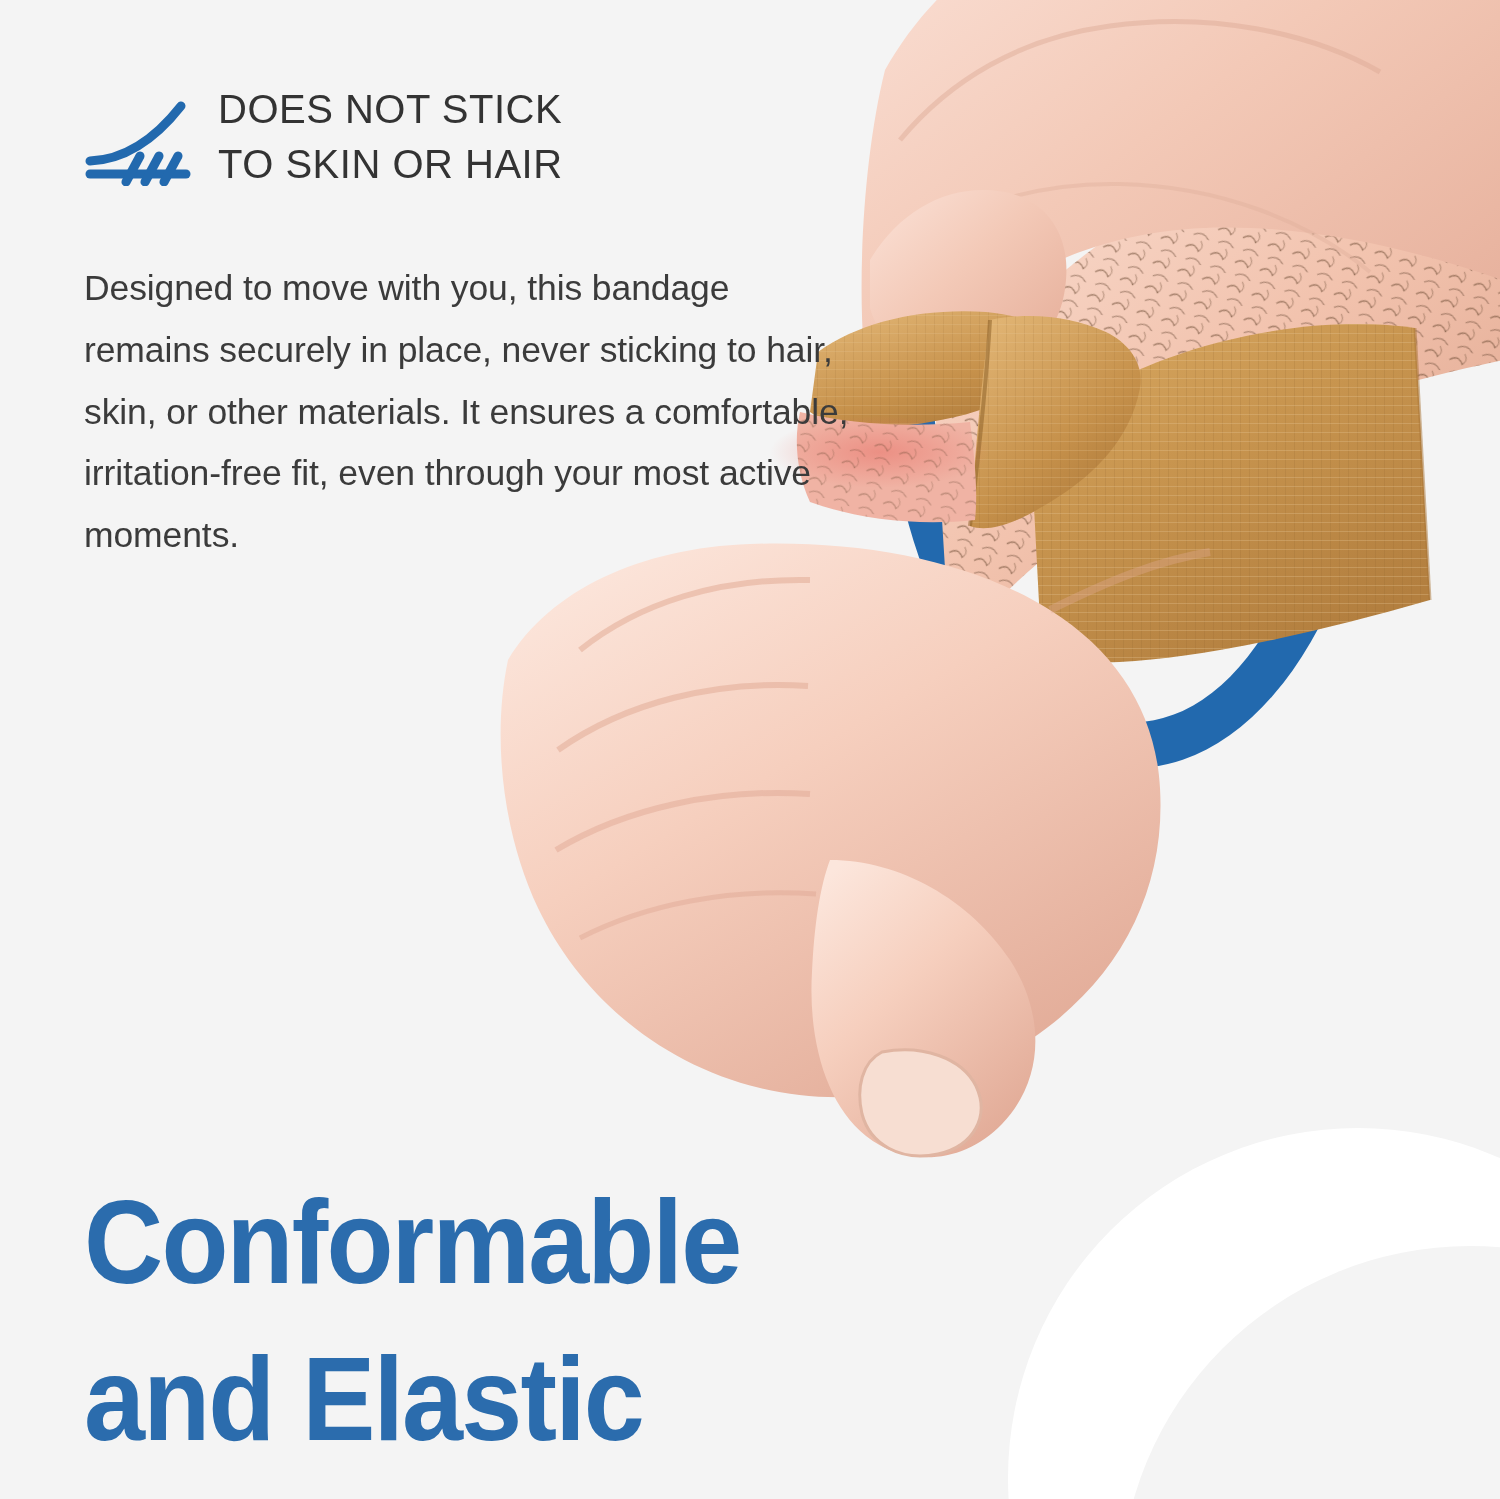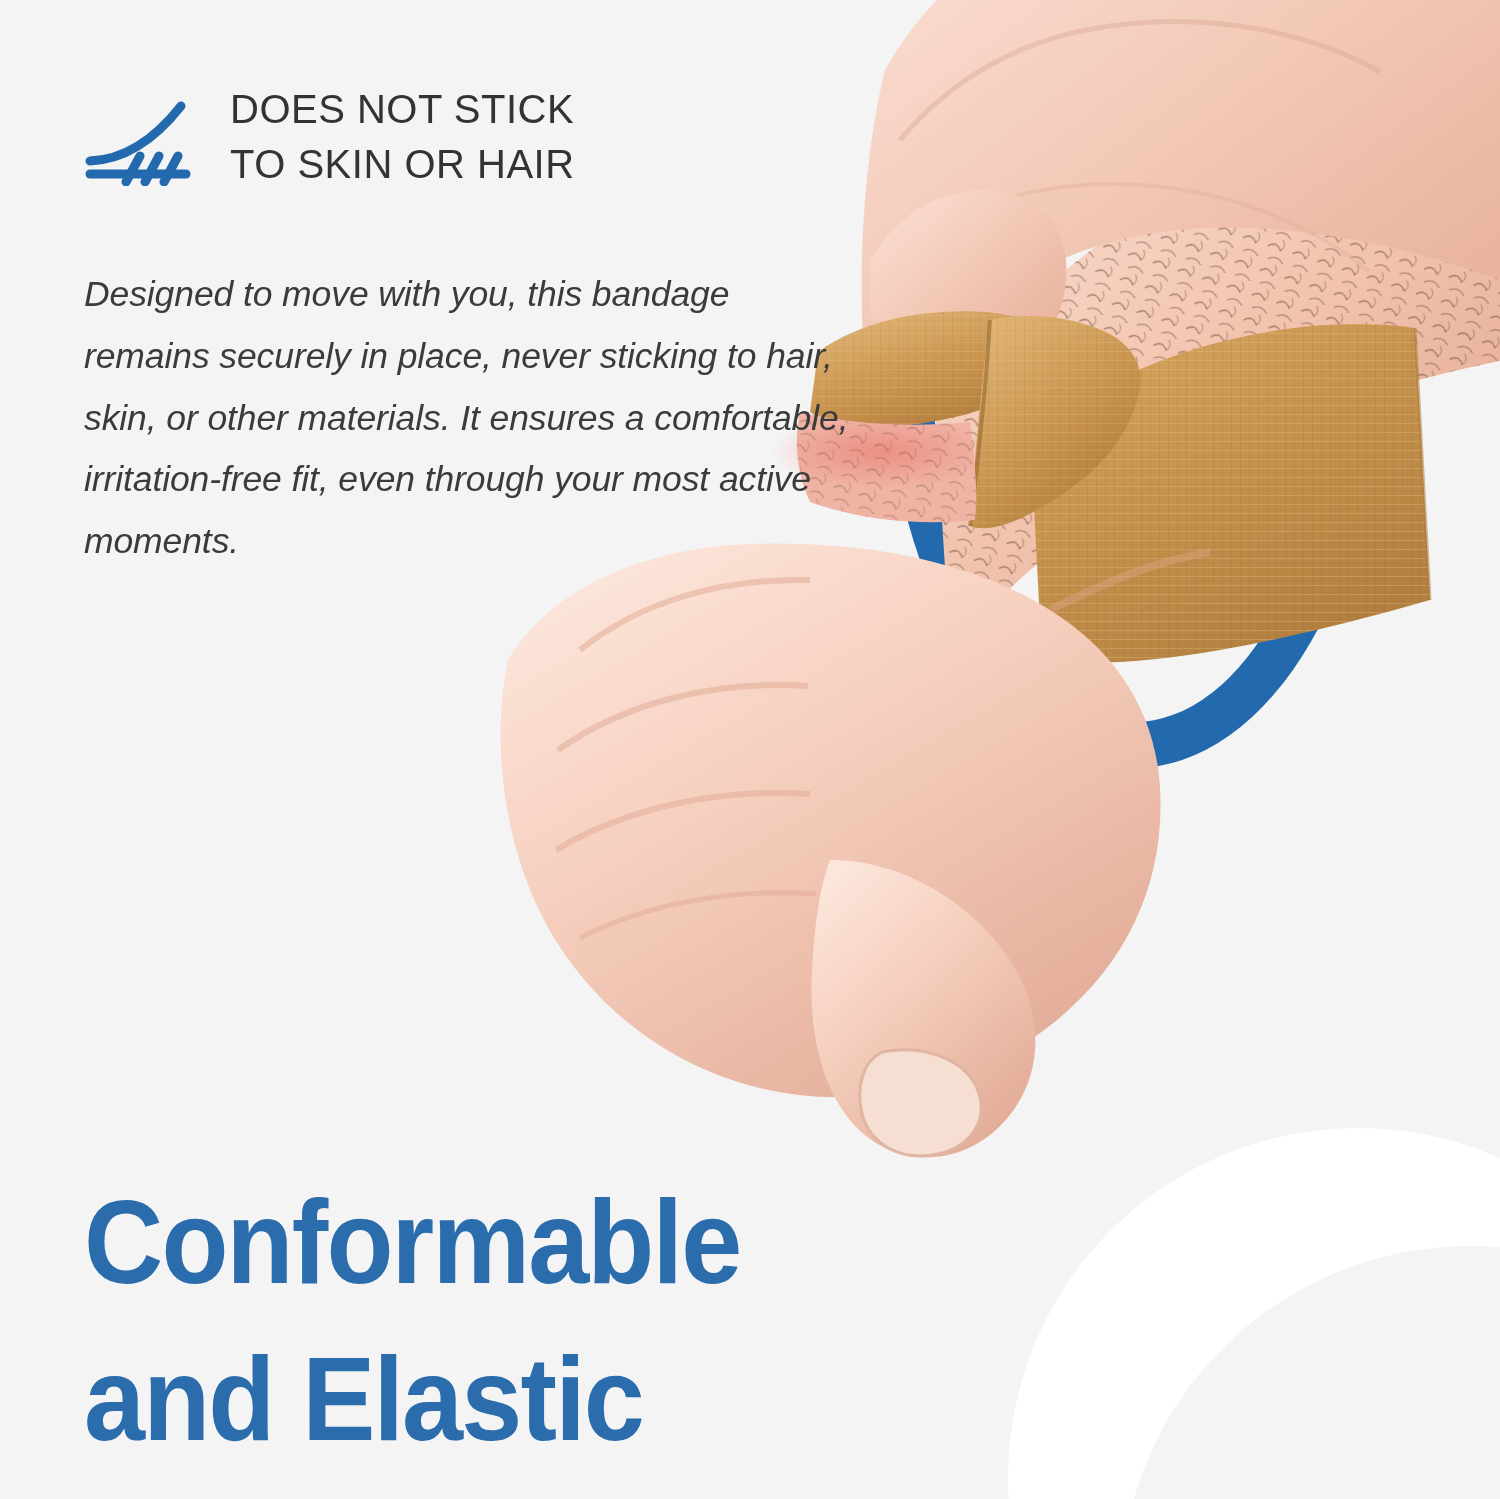--- a/index.html
+++ b/index.html
@@ -66,47 +66,46 @@
 
   
   #feature-block {
     position: absolute;
     left: 82px;
     top: 82px;
     width: 760px;
     z-index: 6;
     display: flex;
     align-items: flex-start;
-    gap: 36px;
+    gap: 24px;
   }
   #no-stick-icon { width: 112px; height: 96px; flex: 0 0 112px; margin-top: 8px; }
   #feature-heading {
     font-size: 40px;
     letter-spacing: 0.5px;
     line-height: 1.38;
     font-weight: 400;
     color: #333333;
     margin: 0;
     white-space: pre-line;
   }
 
   
   #body-copy {
     position: absolute;
     left: 84px;
-    top: 264px;
+    top: 258px;
     width: 770px;
     margin: 0;
     font-size: 35.5px;
     line-height: 1.74;
     font-weight: 300;
     color: #3b3b3b;
     letter-spacing: -0.1px;
     z-index: 6;
-    font-style: italic;
   }
 
   
   #headline {
     position: absolute;
     left: 84px;
     top: 1164px;
     width: 900px;
     margin: 0;
     z-index: 7;

